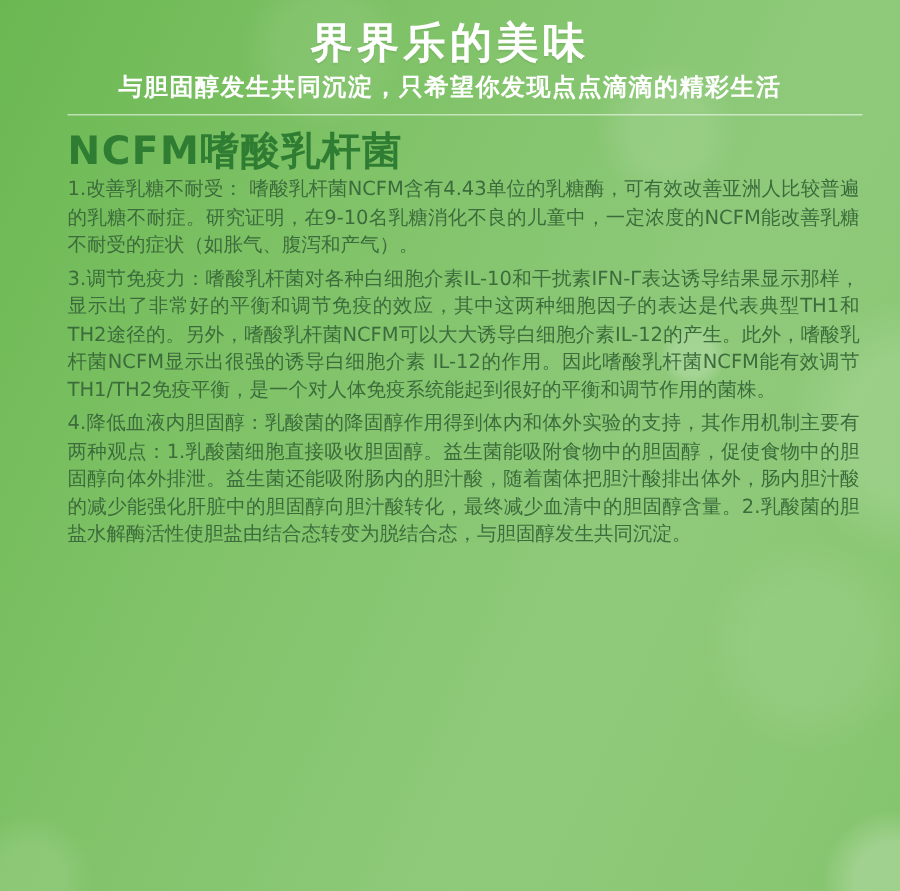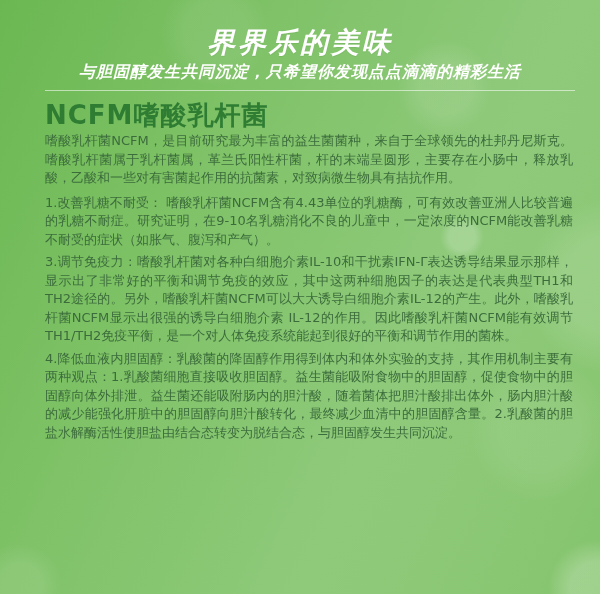--- a/index.html
+++ b/index.html
@@ -15,21 +15,21 @@
       radial-gradient(circle at 462px 237px, rgba(255,255,255,0.20) 0 13px, rgba(255,255,255,0) 22px),
       radial-gradient(circle at 612px 285px, rgba(255,255,255,0.13) 0 48px, rgba(255,255,255,0) 88px),
       radial-gradient(circle at 596px 588px, rgba(255,255,255,0.22) 0 26px, rgba(255,255,255,0) 48px),
       radial-gradient(circle at 20px 585px,  rgba(255,255,255,0.10) 0 22px, rgba(255,255,255,0) 42px),
       radial-gradient(circle at 445px 88px,  rgba(255,255,255,0.10) 0 26px, rgba(255,255,255,0) 48px),
       radial-gradient(circle at 215px 32px,  rgba(255,255,255,0.07) 0 30px, rgba(255,255,255,0) 55px),
       radial-gradient(circle at 540px 430px, rgba(255,255,255,0.07) 0 40px, rgba(255,255,255,0) 72px),
       linear-gradient(115deg, #6bb852 0%, #7fc267 32%, #8fca7b 66%, #8ac773 88%, #84c46d 100%);
   }
 
-  .header { padding-top: 27px; text-align: center; font-style: italic; }
+  .header { padding-top: 13px; text-align: center; }
 
   .page-title {
     color: #ffffff;
     font-size: 28px;
     font-weight: bold;
     line-height: 32px;
     letter-spacing: 3px;
     text-shadow: 0 1px 1px rgba(0,0,0,0.06);
   }
 
@@ -80,21 +80,20 @@
   <header class="header">
     <h1 class="page-title">界界乐的美味</h1>
     <div class="page-subtitle">与胆固醇发生共同沉淀，只希望你发现点点滴滴的精彩生活</div>
     <div class="divider"></div>
   </header>
 
   <main class="content">
 
     <section class="section-intro">
       <h2 class="section-heading">NCFM嗜酸乳杆菌</h2>
-      <p class="body-text">嗜酸乳杆菌NCFM，是目前研究最为丰富的益生菌菌种，来自于全球领先的杜邦丹尼斯克。嗜酸乳杆菌属于乳杆菌属，革兰氏阳性杆菌，杆的末端呈圆形，主要存在小肠中，释放乳酸，乙酸和一些对有害菌起作用的抗菌素，对致病微生物具有拮抗作用。</p>
     </section>
 
     <section class="section-benefits">
       <p class="body-text">1.改善乳糖不耐受： 嗜酸乳杆菌NCFM含有4.43单位的乳糖酶，可有效改善亚洲人比较普遍的乳糖不耐症。研究证明，在9-10名乳糖消化不良的儿童中，一定浓度的NCFM能改善乳糖不耐受的症状（如胀气、腹泻和产气）。</p>
       <p class="body-text">3.调节免疫力：嗜酸乳杆菌对各种白细胞介素IL-10和干扰素IFN-Γ表达诱导结果显示那样，显示出了非常好的平衡和调节免疫的效应，其中这两种细胞因子的表达是代表典型TH1和TH2途径的。另外，嗜酸乳杆菌NCFM可以大大诱导白细胞介素IL-12的产生。此外，嗜酸乳杆菌NCFM显示出很强的诱导白细胞介素 IL-12的作用。因此嗜酸乳杆菌NCFM能有效调节TH1/TH2免疫平衡，是一个对人体免疫系统能起到很好的平衡和调节作用的菌株。</p>
       <p class="body-text">4.降低血液内胆固醇：乳酸菌的降固醇作用得到体内和体外实验的支持，其作用机制主要有两种观点：1.乳酸菌细胞直接吸收胆固醇。益生菌能吸附食物中的胆固醇，促使食物中的胆固醇向体外排泄。益生菌还能吸附肠内的胆汁酸，随着菌体把胆汁酸排出体外，肠内胆汁酸的减少能强化肝脏中的胆固醇向胆汁酸转化，最终减少血清中的胆固醇含量。2.乳酸菌的胆盐水解酶活性使胆盐由结合态转变为脱结合态，与胆固醇发生共同沉淀。</p>
     </section>
 
   </main>
 </div>

